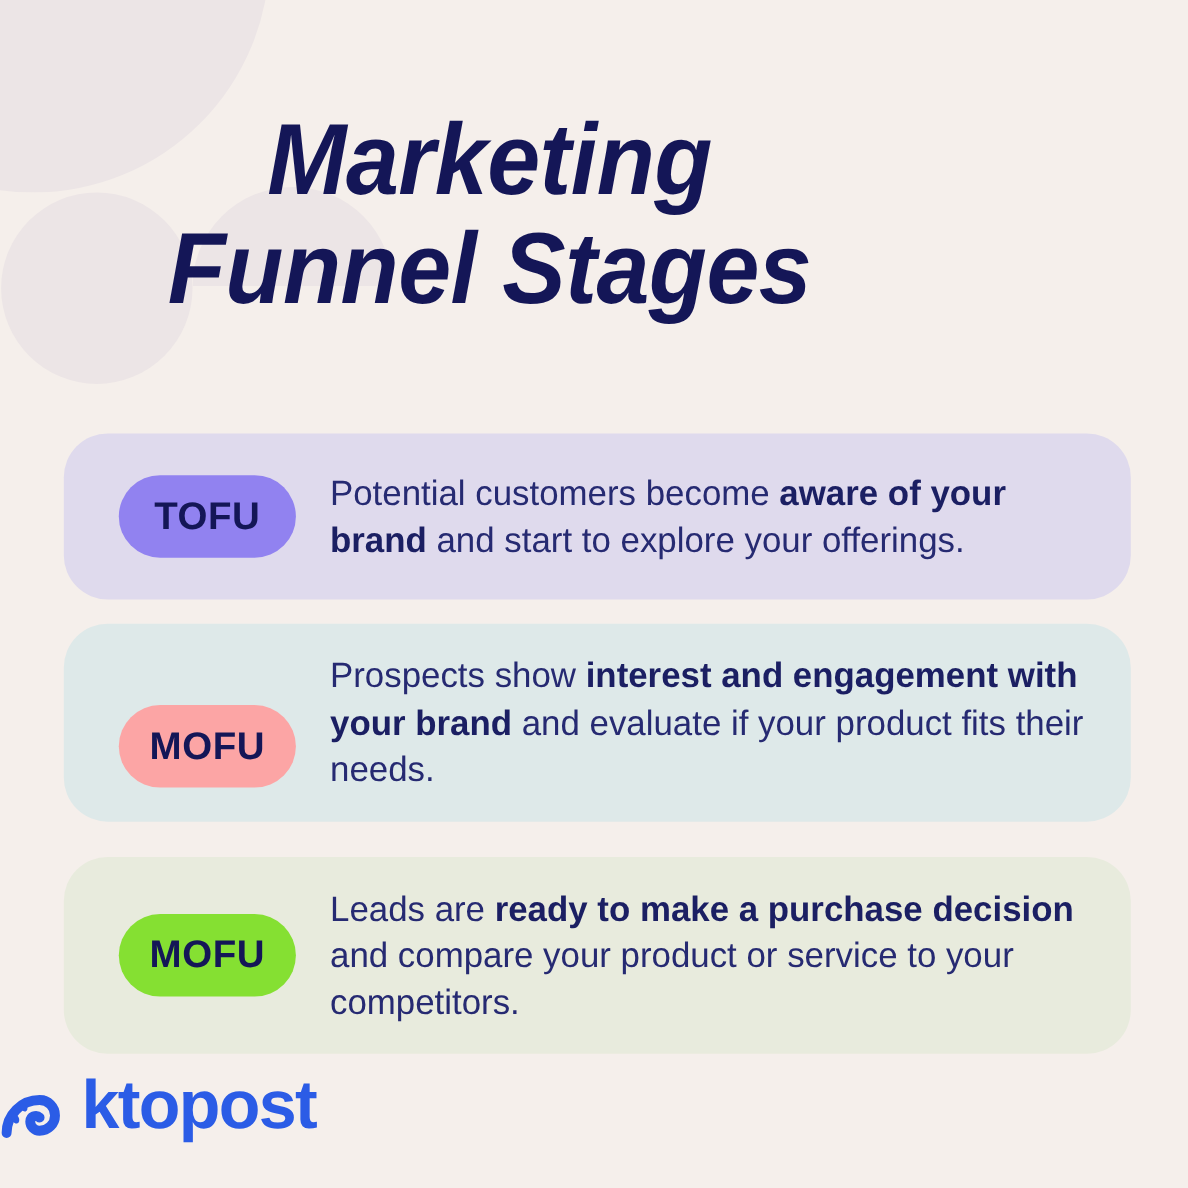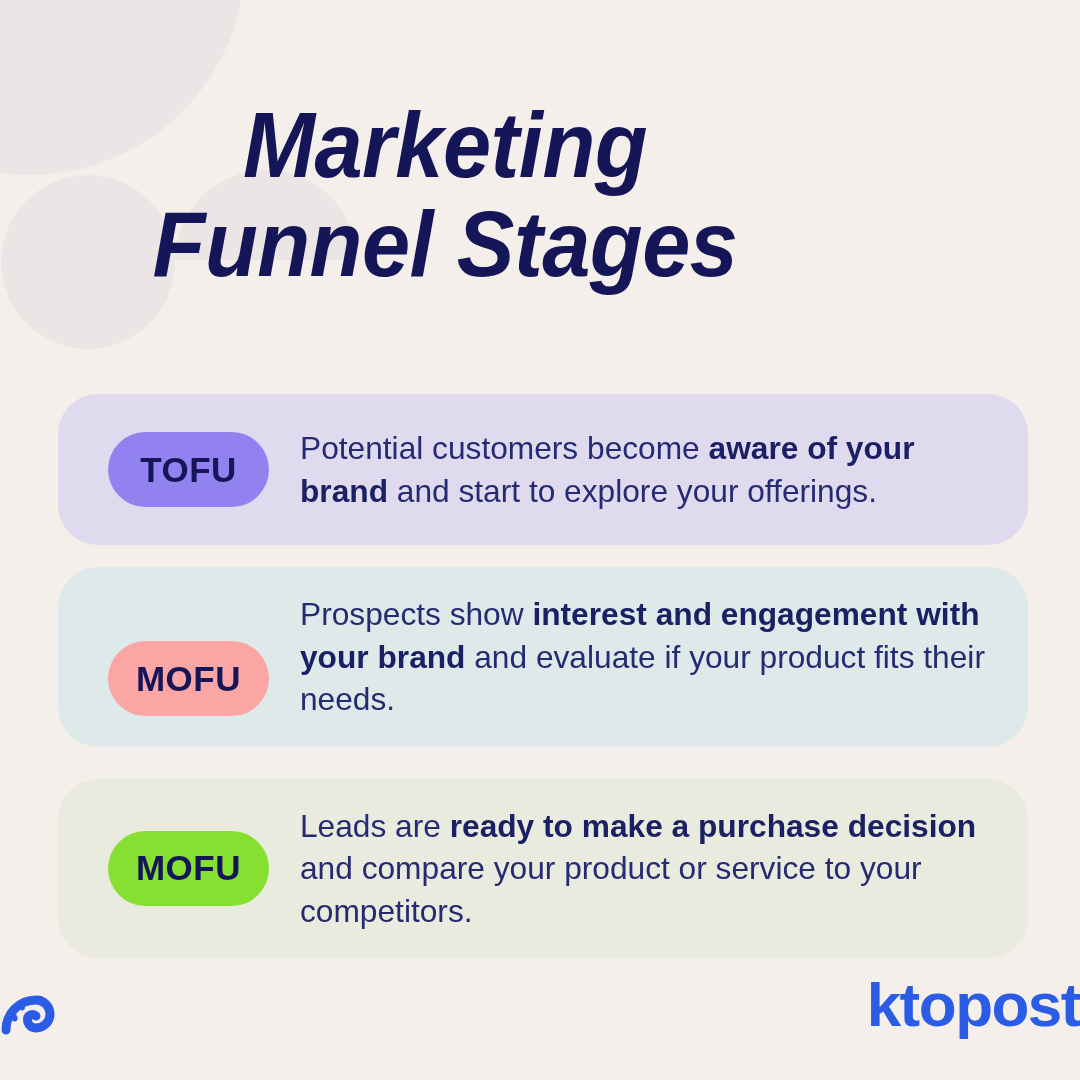--- a/index.html
+++ b/index.html
@@ -101,21 +101,21 @@
 
   
   .logo-wrap {
     position: absolute;
     left: 0;
     bottom: 44px;
     width: 1080px;
     z-index: 2;
     display: flex;
     align-items: center;
-    justify-content: space-between;
+    justify-content: flex-start;
   }
   .logo-mark { display: block; }
   .logo-word {
     font-family: "Liberation Sans", sans-serif;
     font-size: 62px;
     font-weight: 700;
     color: #2b5ce6;
     letter-spacing: -1.5px;
     margin-left: 2px;
     line-height: 1;

